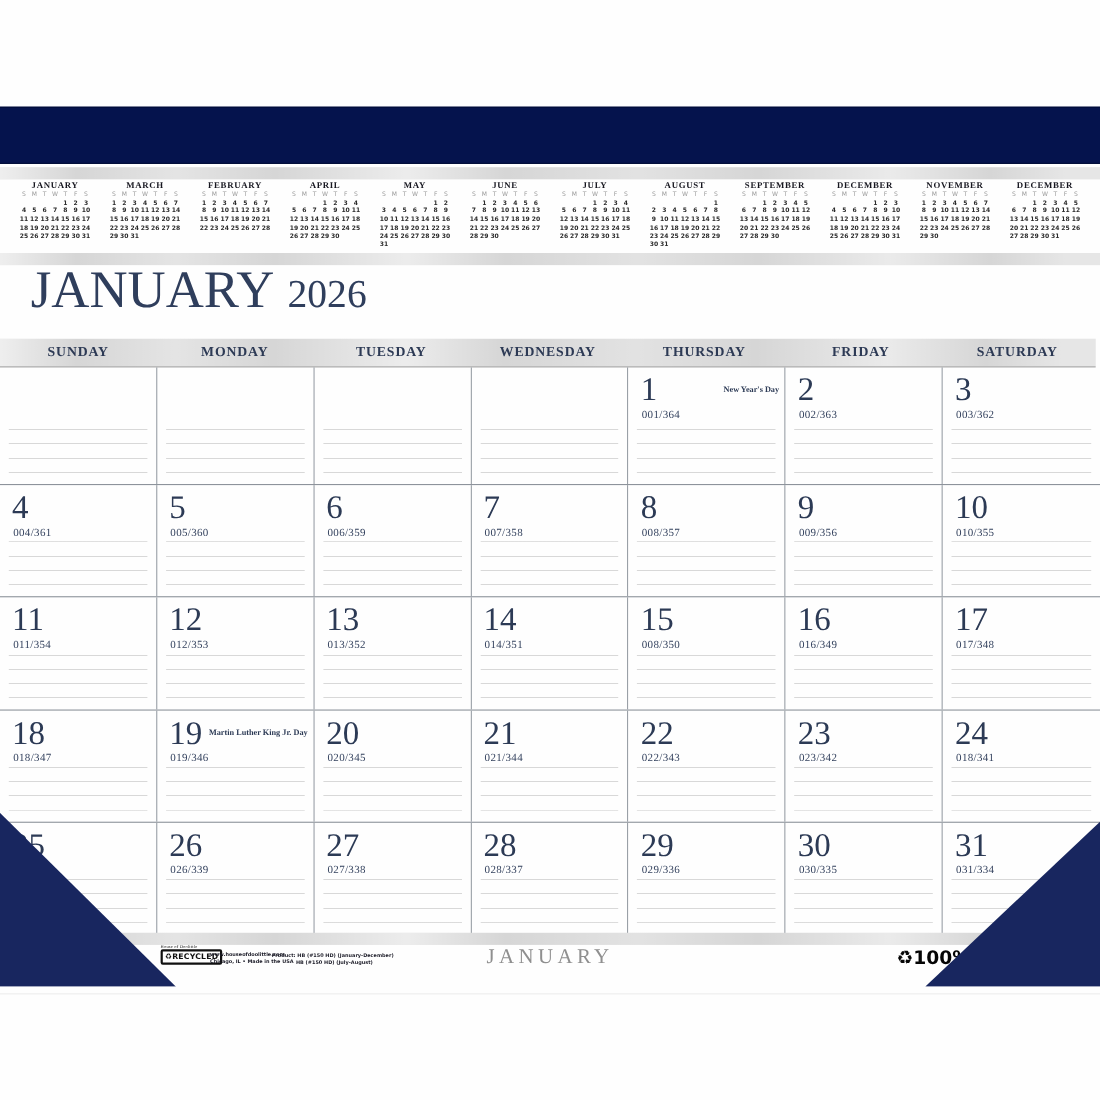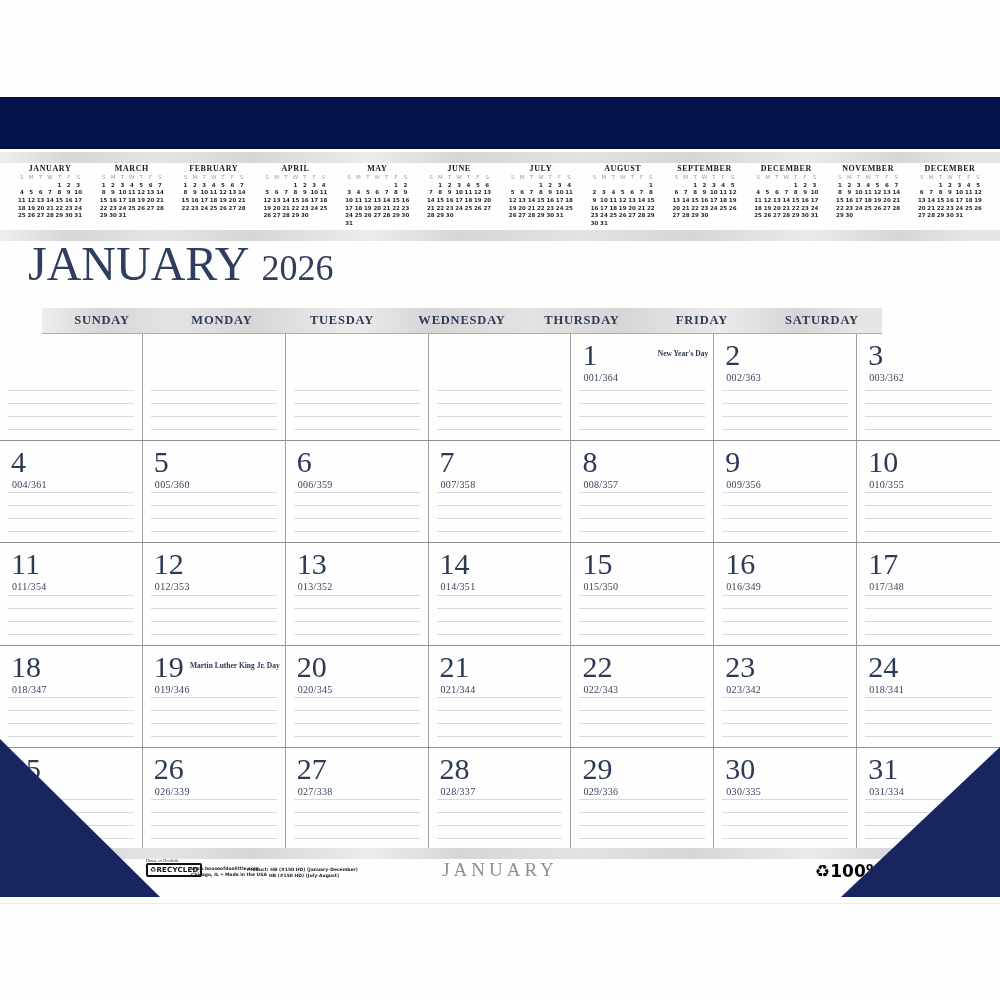--- a/index.html
+++ b/index.html
@@ -24,22 +24,22 @@
   .mini-name{font-weight:bold;font-size:8px;line-height:11px;letter-spacing:.6px;color:#16161f;}
   .mini-grid{display:grid;grid-template-columns:repeat(7,9.4px);grid-auto-rows:7.7px;
              justify-content:center;font-family:"DejaVu Sans",sans-serif;font-size:5.5px;
              line-height:7.7px;font-weight:bold;color:#2b2b2b;}
   .mini-grid .hdr{color:#9b9b9b;font-weight:normal;}
   
   .title-row{position:absolute;left:28px;top:238px;display:flex;align-items:baseline;gap:12px;color:#2f3e5c;}
   .month-title{font-size:48px;line-height:52px;letter-spacing:0px;}
   .year-title{font-size:36px;}
   
-  .dow-band{position:absolute;left:0;top:308px;width:840px;height:25px;display:grid;
-            grid-template-columns:repeat(7,1fr);border-bottom:1px solid #aeaeae;margin-left:42px;}
+  .dow-band{position:absolute;left:0;top:308px;width:996px;height:25px;display:grid;
+            grid-template-columns:repeat(7,1fr);border-bottom:1px solid #aeaeae;}
   .dow-cell{text-align:center;line-height:25px;font-weight:bold;font-size:12.5px;
             letter-spacing:.8px;color:#2d3a55;}
   
   .grid{position:absolute;left:0;top:334px;width:1000px;}
   .week{display:grid;grid-template-columns:repeat(7,1fr);height:101.25px;}
   .week.first{height:106px;}
   .week + .week{border-top:1px solid #8d939b;}
   .cell{position:relative;border-right:1px solid #9aa0a7;}
   .cell:nth-child(7){border-right:none;}
   .rules{position:absolute;left:8px;right:8px;bottom:10px;height:40px;
@@ -721,21 +721,21 @@
           <div class="julian">013/352</div>
         </div>
         <div class="cell">
           <div class="rules"></div>
           <div class="num">14</div>
           <div class="julian">014/351</div>
         </div>
         <div class="cell">
           <div class="rules"></div>
           <div class="num">15</div>
-          <div class="julian">015/350</div>
+          <div class="julian">008/350</div>
         </div>
         <div class="cell">
           <div class="rules"></div>
           <div class="num">16</div>
           <div class="julian">016/349</div>
         </div>
         <div class="cell">
           <div class="rules"></div>
           <div class="num">17</div>
           <div class="julian">017/348</div>

